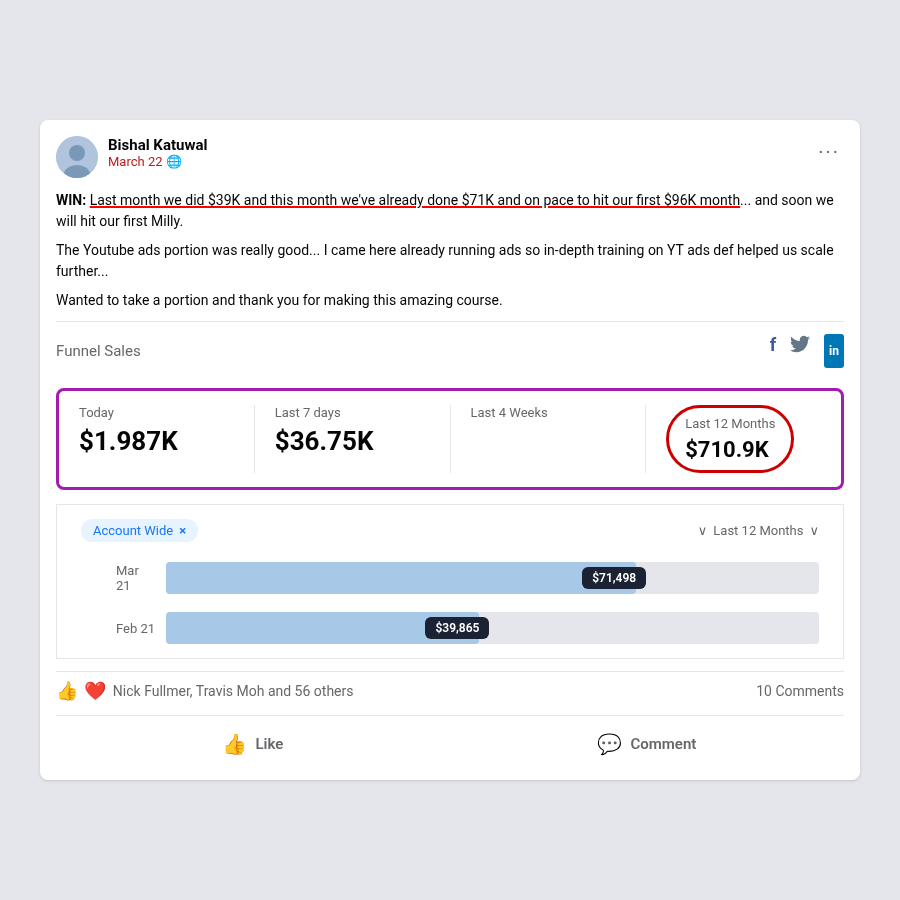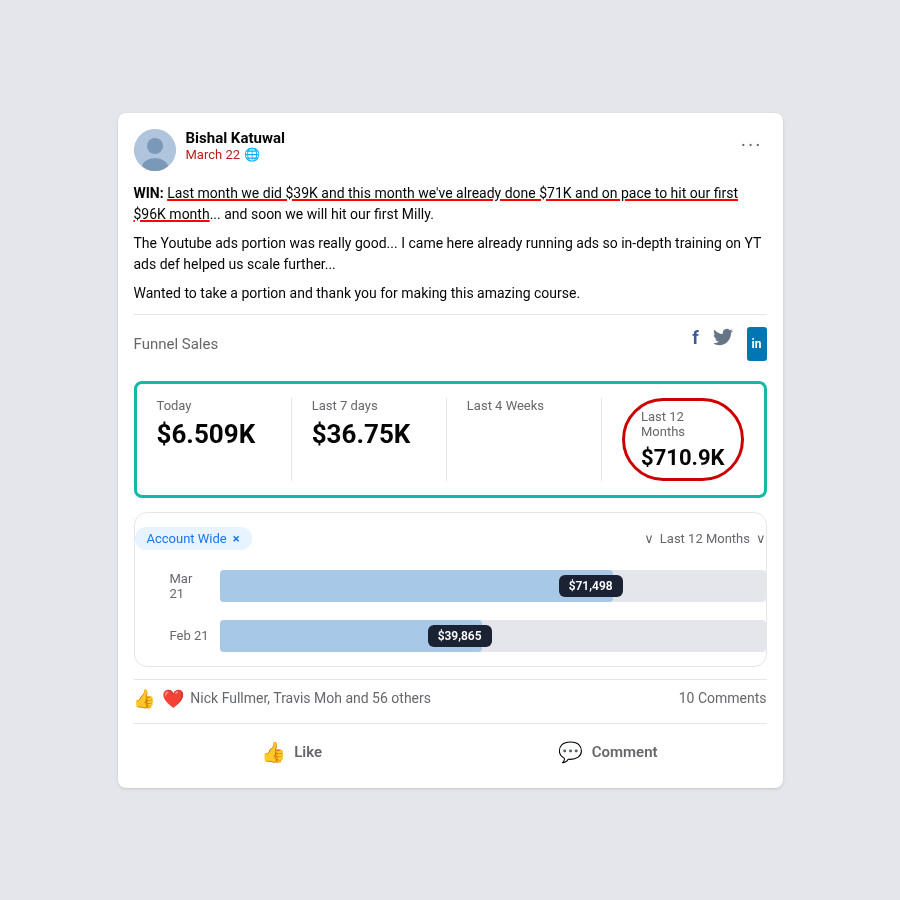--- a/index.html
+++ b/index.html
@@ -7,21 +7,21 @@
       background: #e4e6eb;
       display: flex;
       justify-content: center;
       align-items: center;
       min-height: 100vh;
       font-family: -apple-system, BlinkMacSystemFont, 'Segoe UI', Roboto, sans-serif;
     }
     .card {
       background: #fff;
       border-radius: 8px;
-      width: 665px;
+      width: 820px;
       padding: 16px;
       box-shadow: 0 1px 3px rgba(0,0,0,0.15);
     }
     .post-header {
       display: flex;
       align-items: flex-start;
       margin-bottom: 12px;
     }
     .avatar {
       width: 42px;
@@ -89,21 +89,21 @@
       font-size: 15px;
       color: #65676b;
     }
     .social-icons {
       display: flex;
       gap: 14px;
       color: #65676b;
       font-size: 20px;
     }
     .stats-box {
-      border: 3px solid #14b8a6;
+      border: 3px solid #a21caf;
       border-radius: 8px;
       padding: 14px 20px;
       display: flex;
       gap: 0;
       margin-bottom: 14px;
       position: relative;
     }
     .stat-item {
       flex: 1;
       border-right: 1px solid #e4e6eb;
@@ -133,22 +133,22 @@
       display: inline-block;
     }
     .last-12-highlight .stat-label {
       font-size: 13px;
     }
     .last-12-highlight .stat-value {
       font-size: 22px;
     }
     .chart-section {
       border: 1px solid #e4e6eb;
-      border-radius: 13px;
-      padding: 14px 0;
+      border-radius: 0;
+      padding: 14px 24px;
       margin-bottom: 12px;
     }
     .chart-filters {
       display: flex;
       align-items: center;
       justify-content: space-between;
       margin-bottom: 20px;
     }
     .filter-tag {
       background: #e7f3ff;
@@ -299,21 +299,21 @@
             <path d="M23.954 4.569a10 10 0 01-2.825.775 4.958 4.958 0 002.163-2.723c-.951.555-2.005.959-3.127 1.184a4.92 4.92 0 00-8.384 4.482C7.691 8.094 4.066 6.13 1.64 3.161a4.822 4.822 0 00-.666 2.475c0 1.71.87 3.213 2.188 4.096a4.904 4.904 0 01-2.228-.616v.061a4.923 4.923 0 003.946 4.827 4.996 4.996 0 01-2.212.085 4.937 4.937 0 004.604 3.417 9.868 9.868 0 01-6.102 2.105c-.39 0-.779-.023-1.17-.067a13.995 13.995 0 007.557 2.209c9.054 0 13.999-7.496 13.999-13.986 0-.209 0-.42-.015-.63a9.936 9.936 0 002.46-2.548l-.047-.02z"></path>
           </svg>
       </span>
       <span style="font-weight:700; font-size:12px; background:#0077b5; color:#fff; padding:10px 5px; border-radius:3px;">in</span>
     </div>
   </div>
 
   <div class="stats-box">
     <div class="stat-item">
       <div class="stat-label">Today</div>
-      <div class="stat-value">$6.509K</div>
+      <div class="stat-value">$1.987K</div>
     </div>
     <div class="stat-item">
       <div class="stat-label">Last 7 days</div>
       <div class="stat-value">$36.75K</div>
     </div>
     <div class="stat-item">
       <div class="stat-label">Last 4 Weeks</div>
     </div>
     <div class="stat-item" style="border-right:none; margin-right:0;">
       <div class="last-12-highlight">

